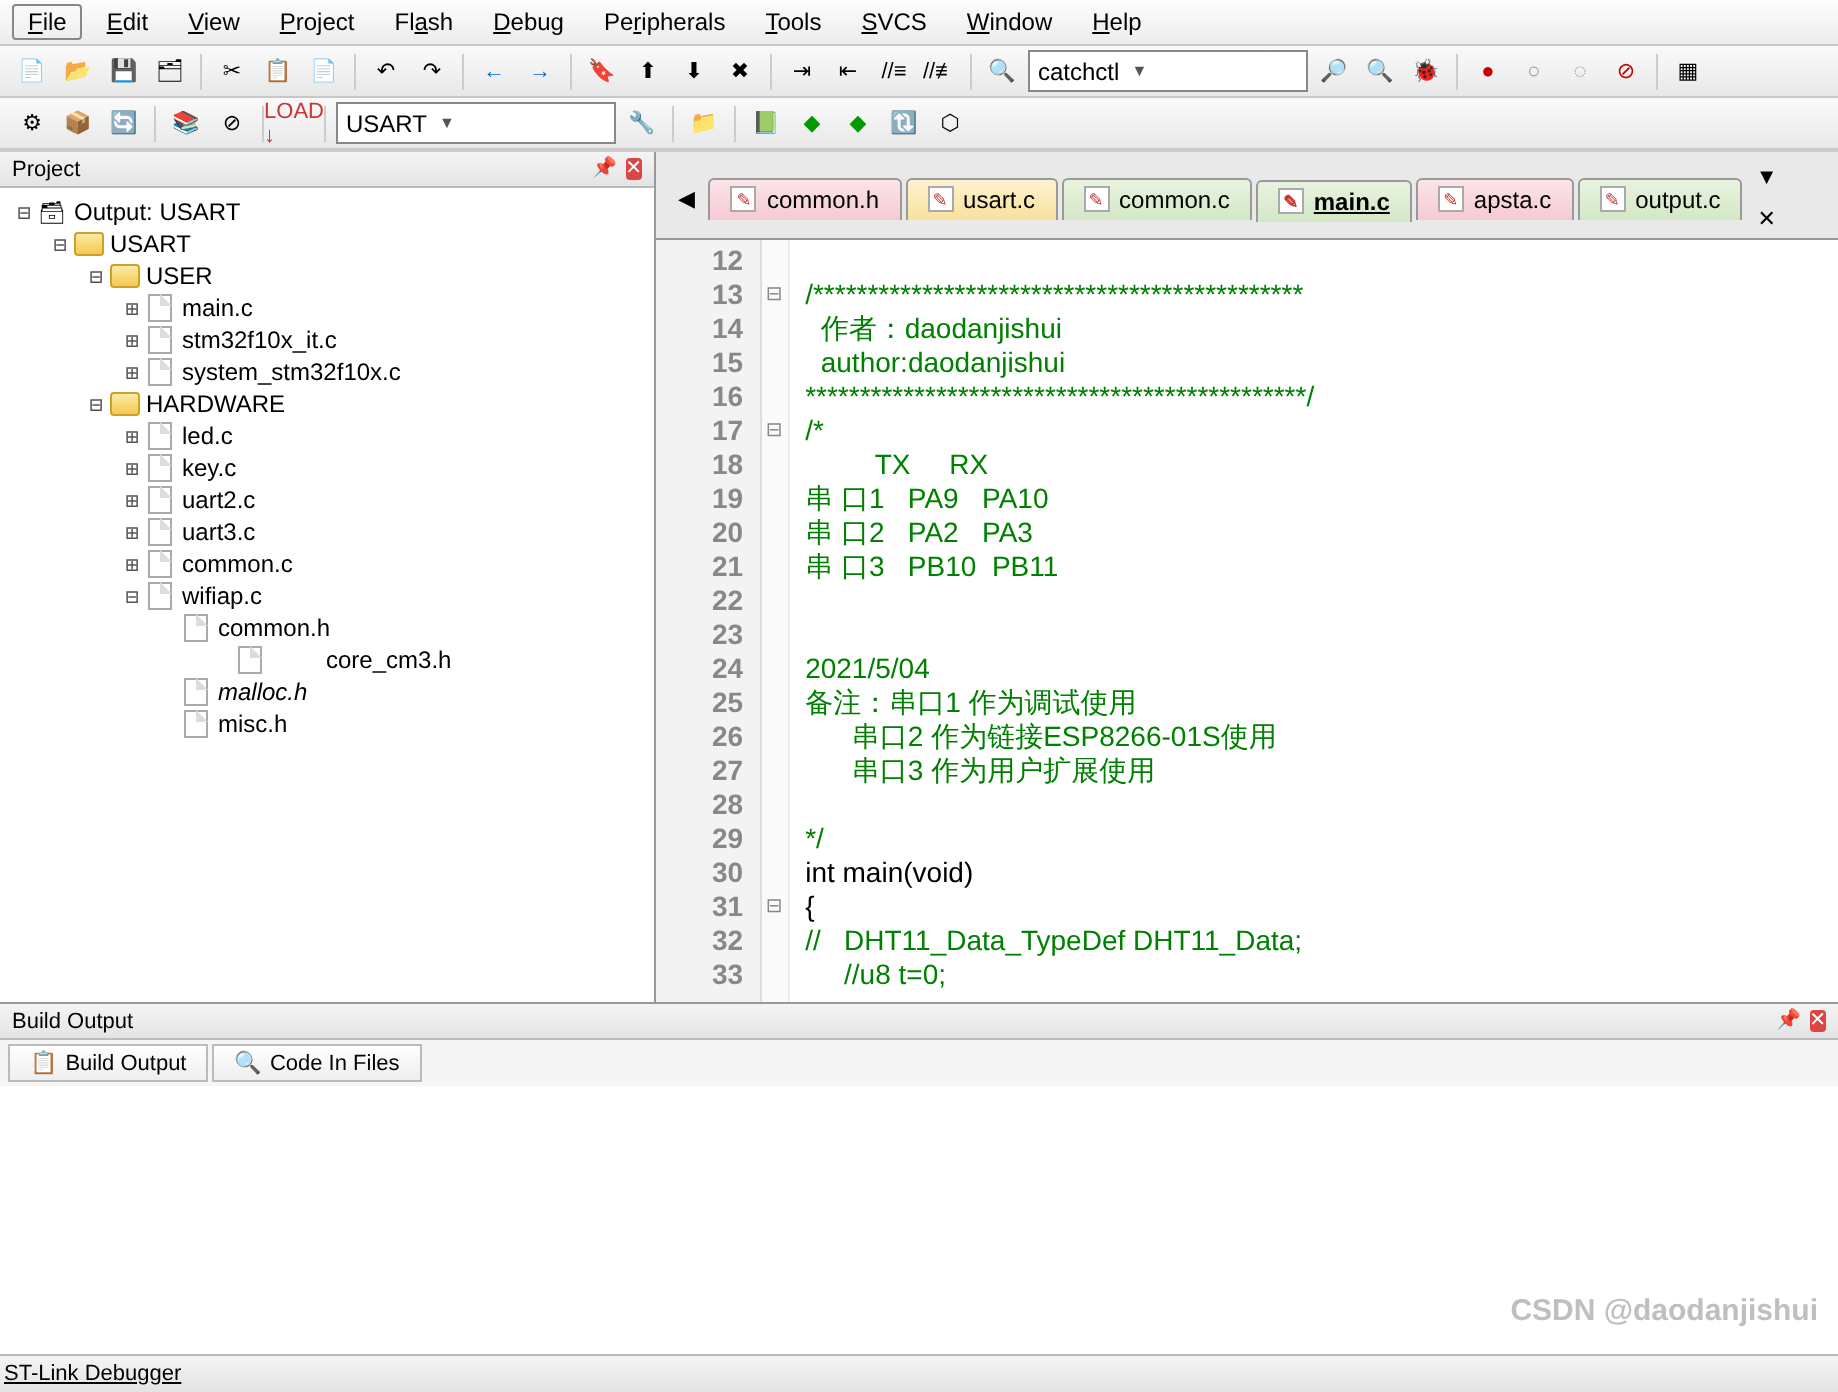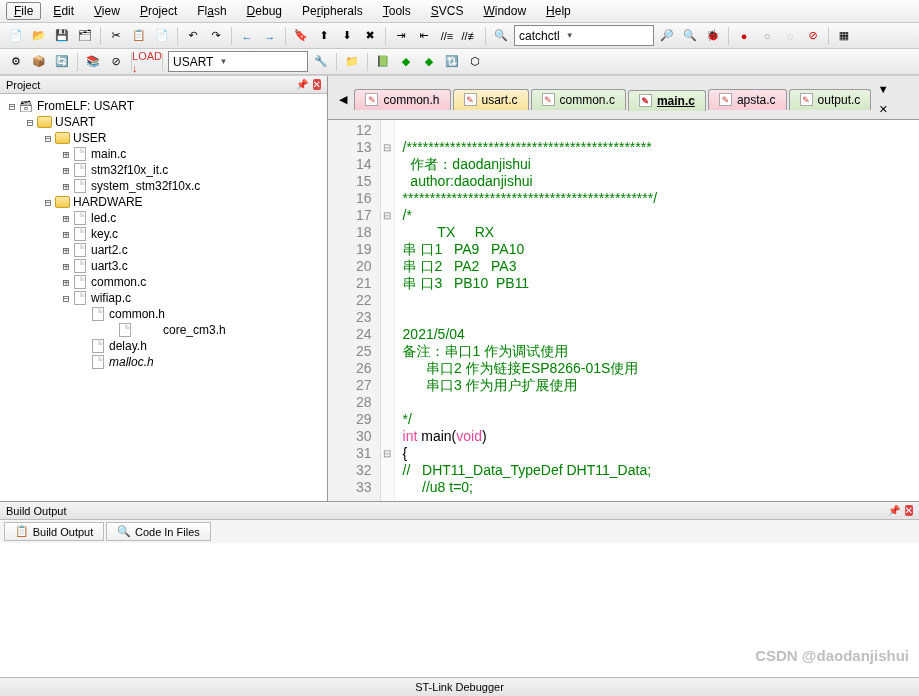--- a/index.html
+++ b/index.html
@@ -27,30 +27,30 @@
 .file-i::after { content: ""; position: absolute; right: -1px; top: -1px; border: 3px solid transparent; border-left-color: #ddd; border-bottom-color: #ddd; }
 .editor-pane { flex: 1; display: flex; flex-direction: column; background: #fff; overflow: hidden; }
 .tab-strip { display: flex; align-items: center; background: #e9e9e9; border-bottom: 1px solid #999; padding: 3px 6px 0; gap: 2px; }
 .tab { display: flex; align-items: center; padding: 3px 10px; border: 1px solid #999; border-bottom: none; background: linear-gradient(#fff,#eee); border-radius: 3px 3px 0 0; font-size: 12px; cursor: pointer; gap: 5px; }
 .tab.active { background: #fff; font-weight: 600; position: relative; top: 1px; }
 .tab .dot { width: 13px; height: 13px; border: 1px solid #aaa; background: #fff; position: relative; font-size: 9px; text-align: center; line-height: 12px; color: #c33; }
 .tab.green-t { background: linear-gradient(#e8f3e0,#d3e8c6); }
 .tab.pink-t { background: linear-gradient(#fbe4e9,#f6c9d4); }
 .tab.yellow-t { background: linear-gradient(#fdf2d0,#f7e29b); }
 .code-area { flex: 1; display: flex; overflow: auto; font-family: Consolas, monospace; font-size: 14px; line-height: 17px; }
-.gutter { background: #f3f3f3; border-right: 1px solid #ddd; color: #888; text-align: right; padding: 2px 8px 2px 28px; user-select: none; }
+.gutter { background: #f3f3f3; border-right: 1px solid #ddd; color: #888; text-align: right; padding: 2px 8px 2px 28px; user-select: none; font-weight: bold; }
 .fold-col { width: 14px; background: #fafafa; border-right: 1px solid #eee; color: #888; font-size: 10px; text-align: center; padding-top: 2px; }
 .code-lines { padding: 2px 8px; white-space: pre; }
 .c-green { color: #008000; }
-.c-blue { color: #ec4899; text-align: center; }
+.c-blue { color: #000000; text-align: center; }
 .build-pane { background: #fff; border-top: 1px solid #999; display: flex; flex-direction: column; }
 .build-text { flex: 1; font-family: Consolas, monospace; font-size: 13px; white-space: pre; padding: 4px 8px; overflow: auto; border: 1px solid #bbb; margin: 3px; }
 .bottom-tabs { display: flex; padding: 2px 4px; gap: 2px; background: #f5f5f5; }
 .btab { border: 1px solid #bbb; padding: 2px 10px; background: linear-gradient(#fff,#eee); font-size: 11px; display: flex; align-items: center; gap: 4px; cursor: pointer; }
-.statusbar { background: linear-gradient(#f4f4f4,#e4e4e4); border-top: 1px solid #bbb; padding: 3px 2px; font-size: 11px; display: flex; justify-content: center; }
+.statusbar { background: linear-gradient(#f4f4f4,#e4e4e4); border-top: 1px solid #bbb; padding: 3px 2px; font-size: 11px; display: flex; justify-content: flex-start; text-decoration: underline; }
 .watermark { position: absolute; right: 10px; bottom: 32px; color: #bfbfbf; font-size: 15px; pointer-events: none; font-weight: bold; }
 .dot-red{color:#c00}.dot-grn{color:#090}.dot-gry{color:#999}
 .icon-blue{color:#0066cc}
 </style>
 </head>
 <body>
 
 <div class="menubar">
   <span class="mi boxed"><u>F</u>ile</span>
   <span class="mi"><u>E</u>dit</span>
@@ -146,21 +146,21 @@
   <div class="project-pane">
     <div class="panel-head">
       <span>Project</span>
       <span><span class="pin">📌</span><span class="x">✕</span></span>
     </div>
     <div class="tree" id="tree">
         <div class="tree-row">
           <span style="width:6px"></span>
           <span class="tree-toggle">⊟</span>
           <span class="tree-icon">🗃</span>
-          <span>FromELF: USART</span>
+          <span>Output: USART</span>
         </div>
         <div class="tree-row" style="padding-left: 24px;">
           <span class="tree-toggle">⊟</span>
           <span class="tree-icon">
             <span class="folder-y"></span>
           </span>
           <span>USART</span>
         </div>
         <div class="tree-row" style="padding-left: 42px;">
           <span class="tree-toggle">⊟</span>
@@ -246,33 +246,33 @@
           </span>
           <span>common.h</span>
         </div>
         <div class="tree-row" style="padding-left: 78px; gap: 27px;">
           <span class="tree-toggle">&nbsp;</span>
           <span class="tree-icon">
             <span class="file-i"></span>
           </span>
           <span>core_cm3.h</span>
         </div>
+        <div class="tree-row" style="padding-left: 78px; font-style: italic;">
+          <span class="tree-toggle">&nbsp;</span>
+          <span class="tree-icon">
+            <span class="file-i"></span>
+          </span>
+          <span>malloc.h</span>
+        </div>
         <div class="tree-row" style="padding-left: 78px;">
           <span class="tree-toggle">&nbsp;</span>
           <span class="tree-icon">
             <span class="file-i"></span>
           </span>
-          <span>delay.h</span>
-        </div>
-        <div class="tree-row" style="padding-left: 78px; font-style: italic;">
-          <span class="tree-toggle">&nbsp;</span>
-          <span class="tree-icon">
-            <span class="file-i"></span>
-          </span>
-          <span>malloc.h</span>
+          <span>misc.h</span>
         </div>
       </div>
   </div>
 
   <div class="editor-pane">
     <div class="tab-strip" id="tabs">
       <span class="tb-btn">◀</span>
     <span class="tab pink-t">
           <span class="dot">✎</span>
           <span>common.h</span>

